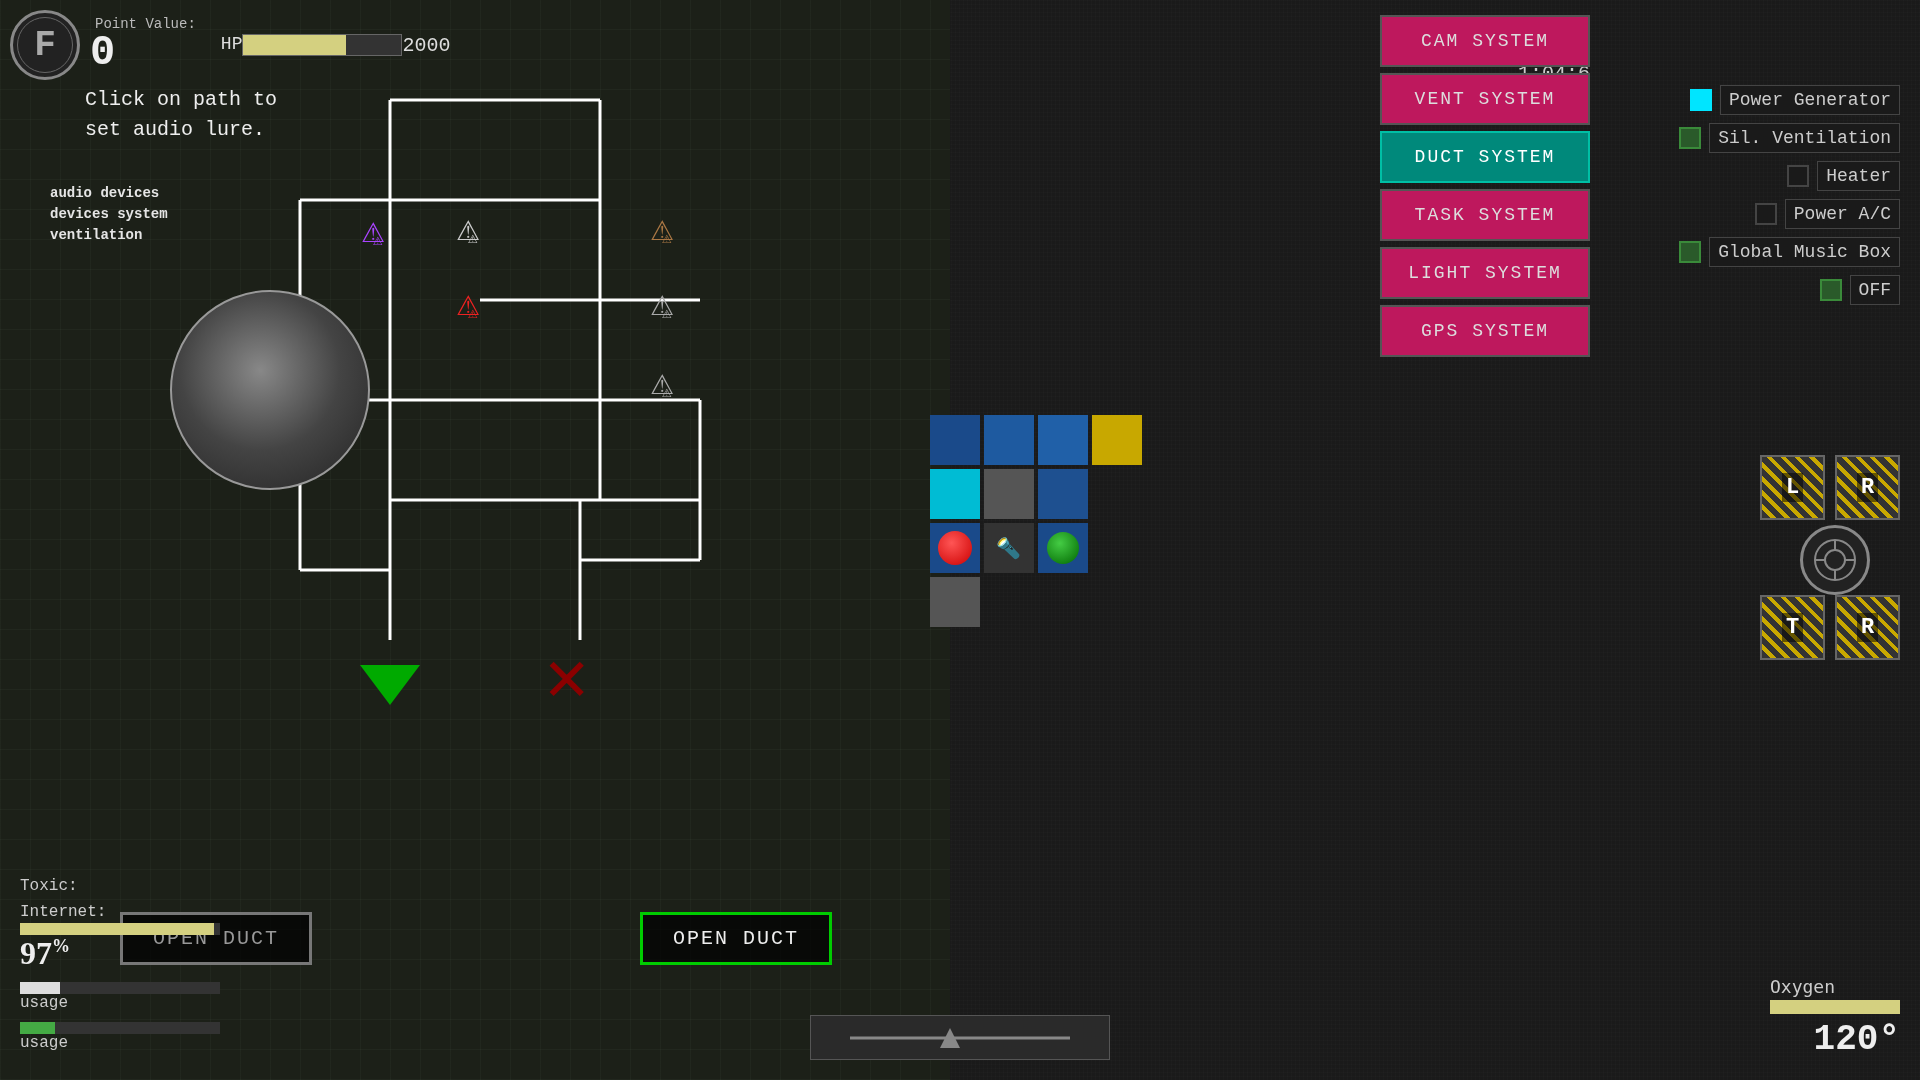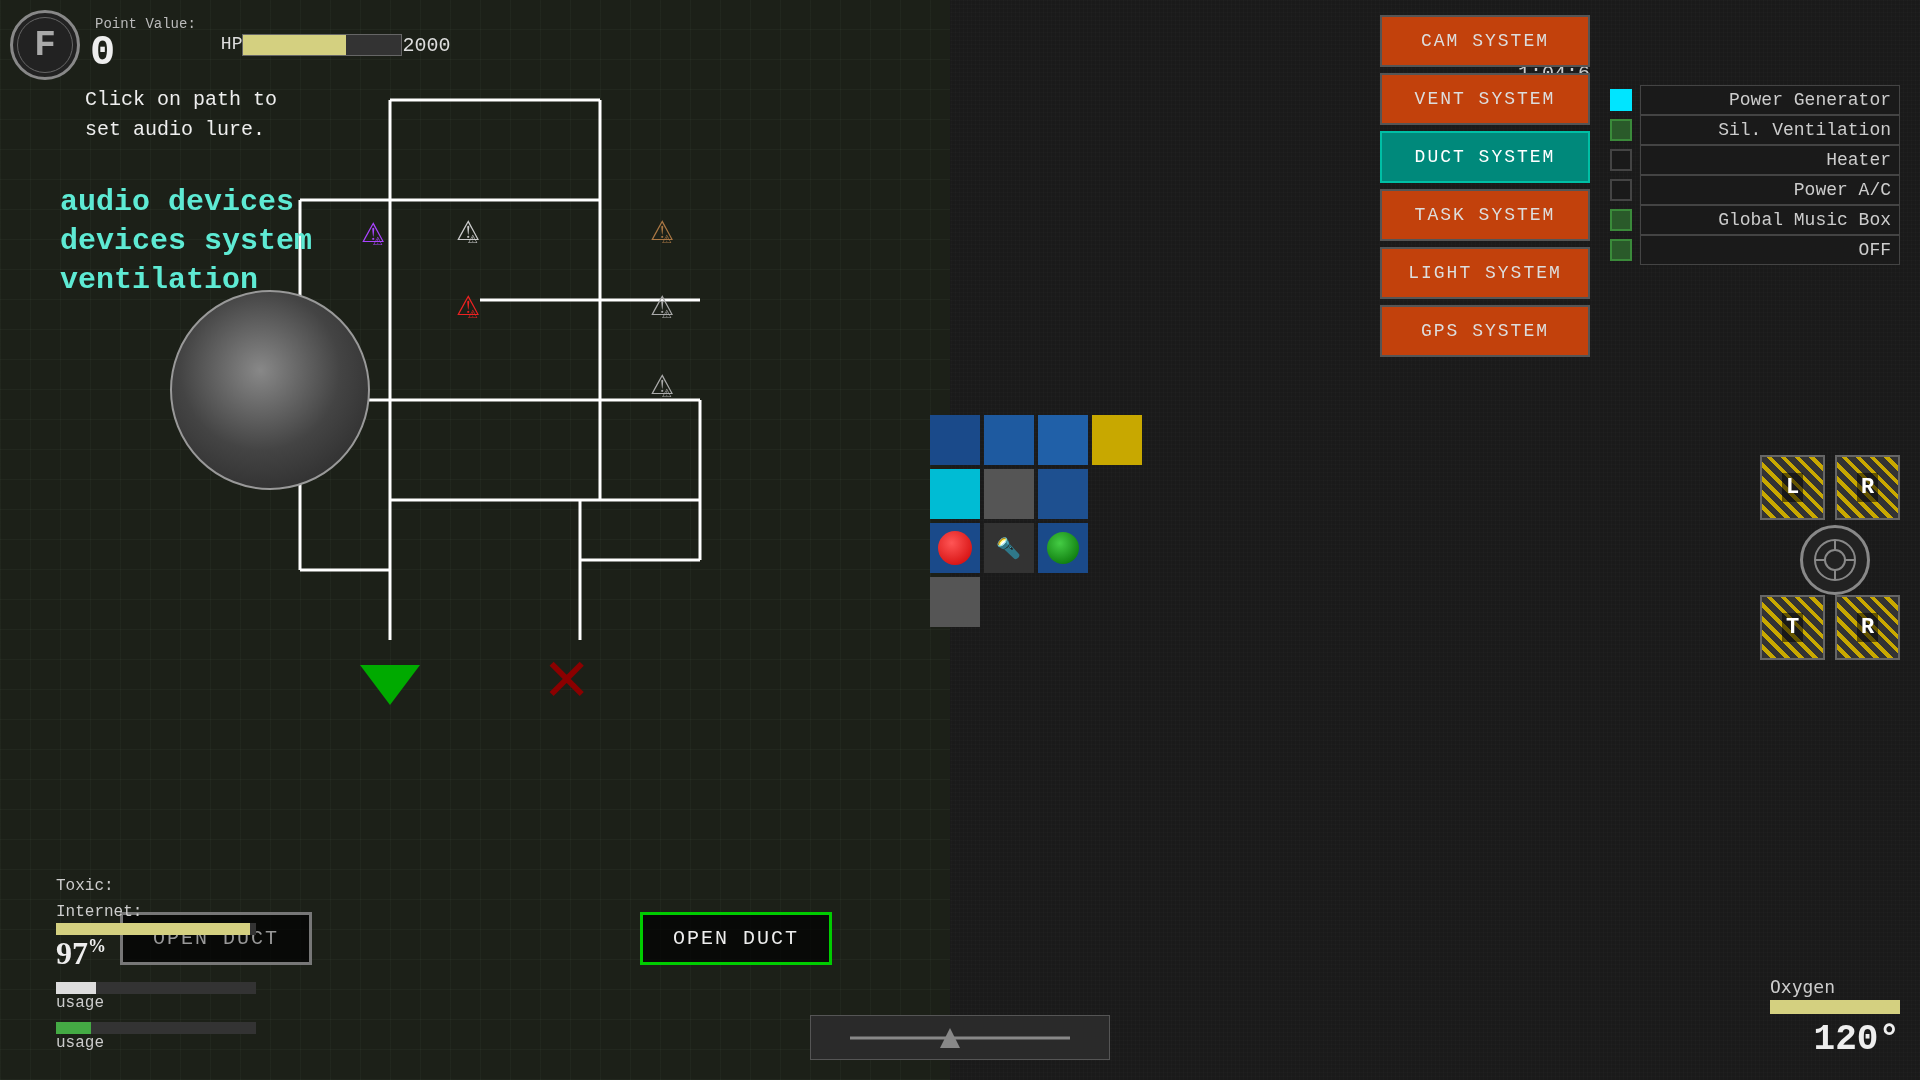--- a/index.html
+++ b/index.html
@@ -137,25 +137,24 @@
     #left-labels {
       position: absolute;
       top: 185px;
       left: 50px;
       display: flex;
       flex-direction: column;
       gap: 5px;
     }
 
     .left-label {
-      color: #5eead4;
-      font-size: 30px;
+      color: #e5e5e5;
+      font-size: 14px;
       font-family: 'Courier New', monospace;
       font-weight: bold;
-      margin-left: 10px;
     }
 
     
     #time-display {
       position: absolute;
       top: 10px;
       right: 330px;
       text-align: right;
       color: #fff;
     }
@@ -165,21 +164,21 @@
       position: absolute;
       top: 15px;
       right: 330px;
       width: 210px;
       display: flex;
       flex-direction: column;
       gap: 6px;
     }
 
     .system-btn {
-      background: #c2410c;
+      background: #be185d;
       border: 2px solid #555;
       color: #ddd;
       padding: 14px 10px;
       text-align: center;
       font-size: 18px;
       font-family: 'Courier New', monospace;
       letter-spacing: 2px;
       cursor: pointer;
     }
 
@@ -190,21 +189,22 @@
     }
 
     
     #power-panel {
       position: absolute;
       top: 85px;
       right: 20px;
       width: 290px;
       display: flex;
       flex-direction: column;
-      gap: 0;
+      gap: 8px;
+      align-items: flex-end;
     }
 
     .power-row {
       display: flex;
       align-items: center;
       gap: 8px;
     }
 
     .power-indicator {
       width: 22px;
@@ -359,21 +359,20 @@
       display: flex;
       gap: 10px;
     }
 
     
     #bottom-left {
       position: absolute;
       bottom: 20px;
       left: 20px;
       width: 200px;
-      margin-left: 36px;
     }
 
     .status-row {
       display: flex;
       flex-direction: column;
       margin-bottom: 8px;
     }
 
     .status-label {
       color: #ccc;

